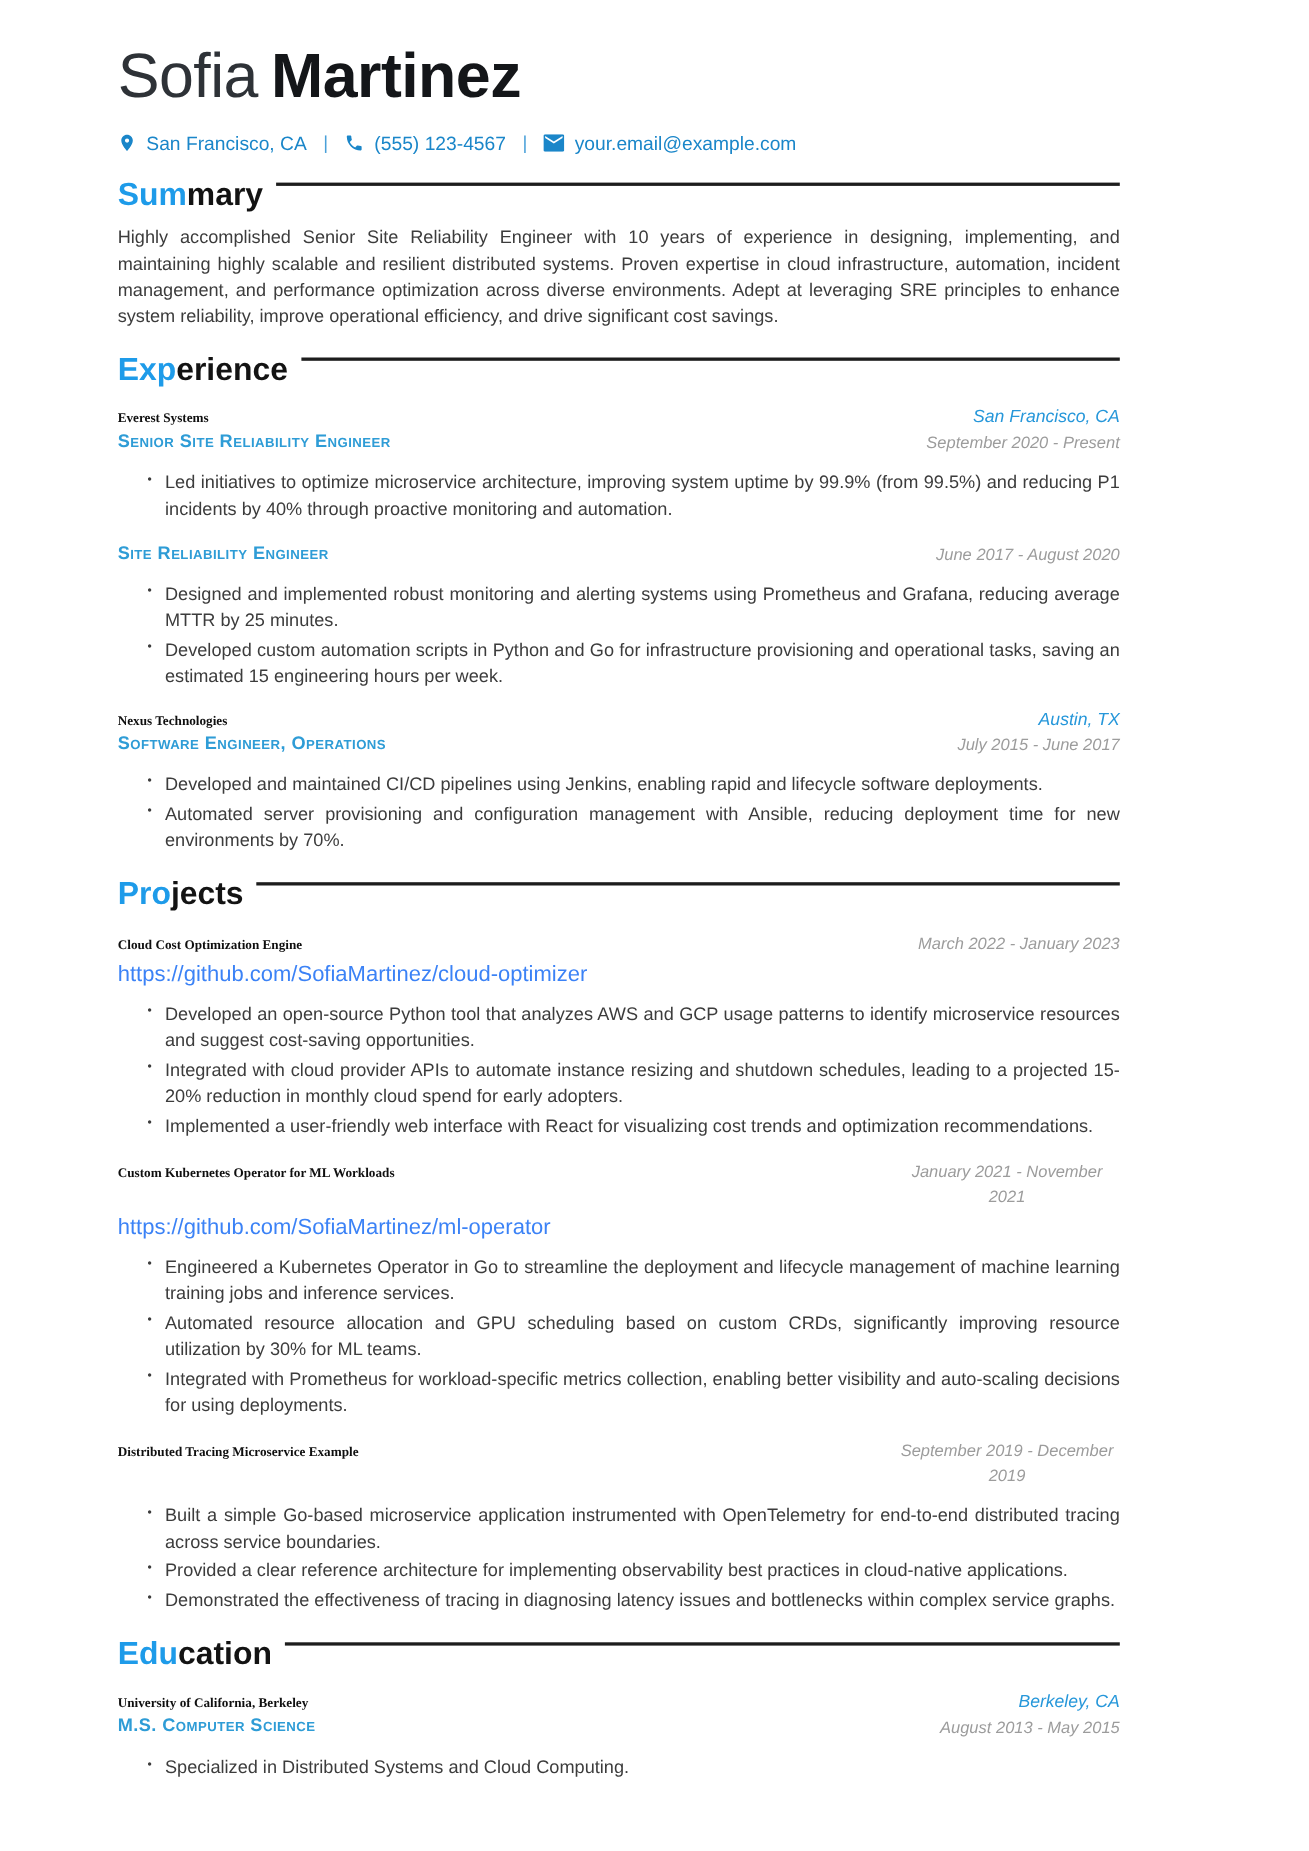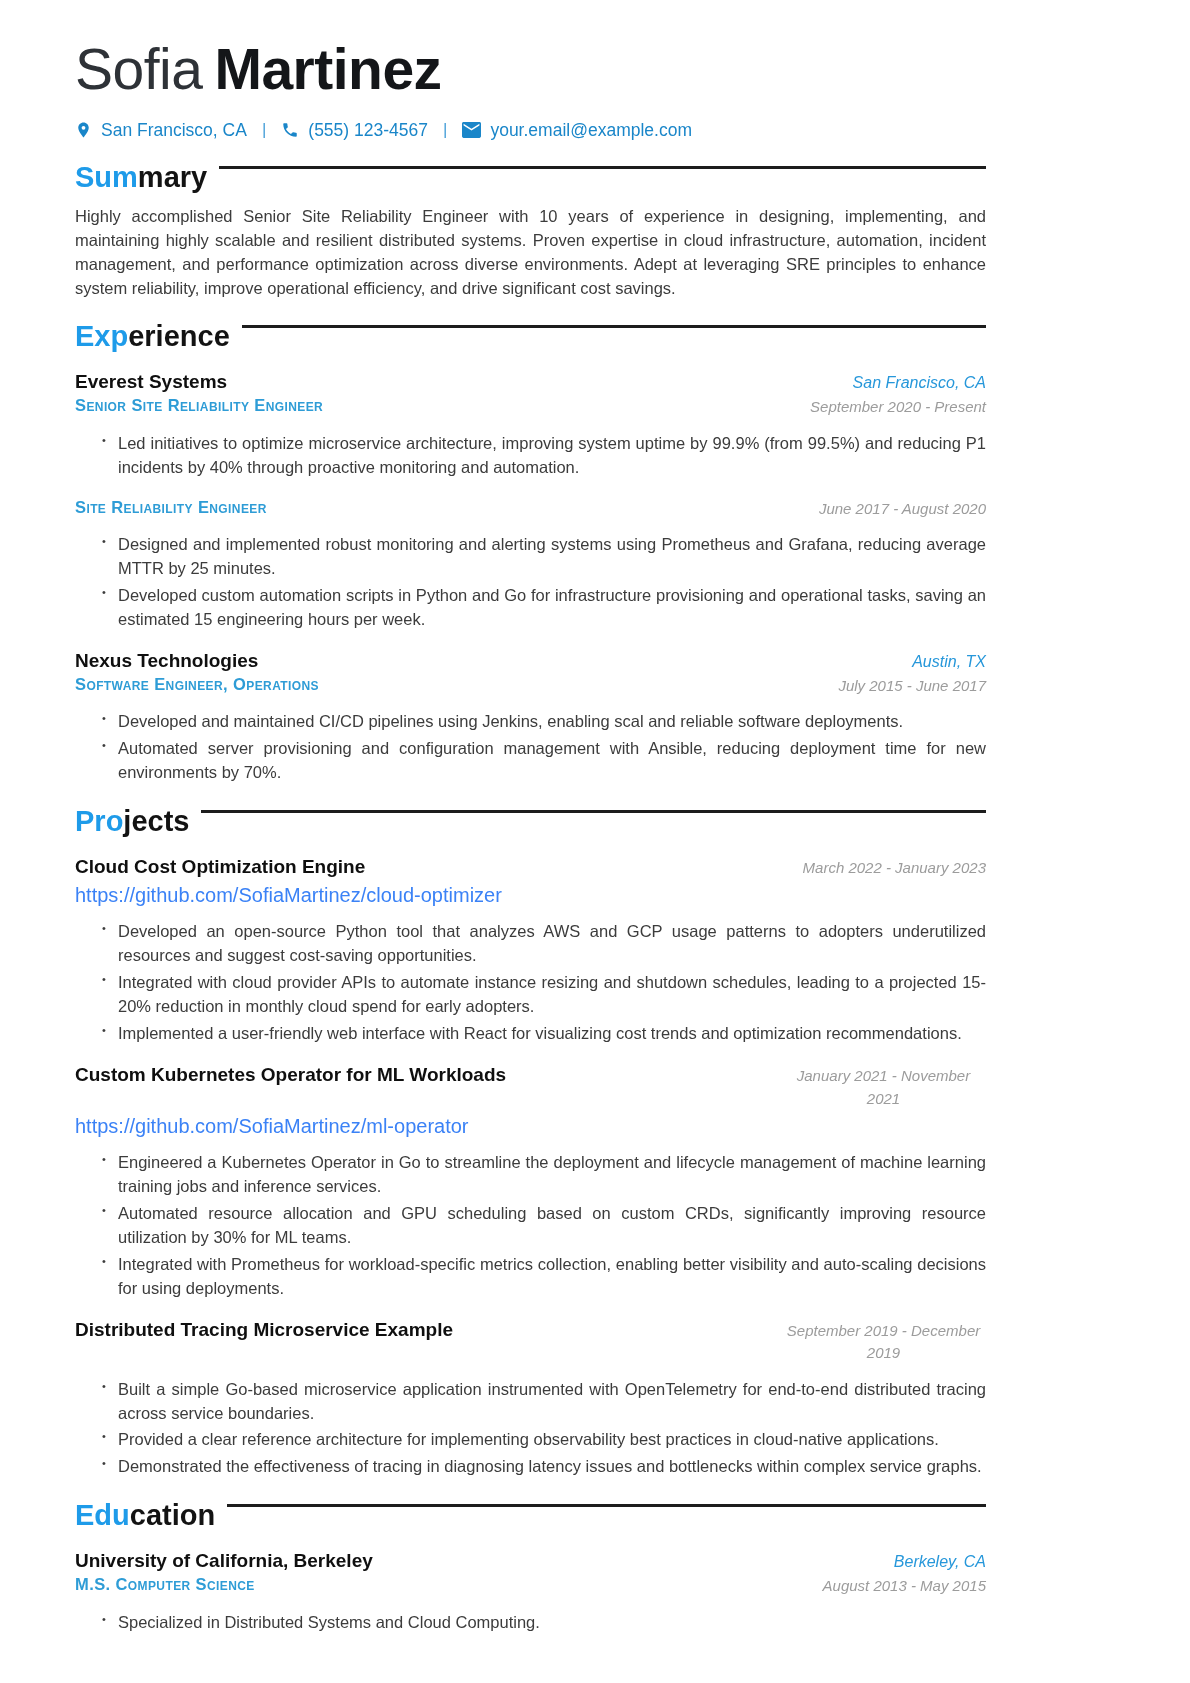--- a/index.html
+++ b/index.html
@@ -1,20 +1,21 @@
 <!DOCTYPE html>
 <html lang="en"><head>
 <meta charset="utf-8">
 <style>
   * { margin:0; padding:0; box-sizing:border-box; }
   html,body { background:#ffffff; }
   body { font-family:"Liberation Sans","DejaVu Sans",sans-serif; }
   .page {
     width:1064px; height:1683px; background:#fff; overflow:hidden;
     padding:40px 78px 12px 75px;
+    margin-left:32px;
   }
 
   
   .name { font-size:57px; line-height:1.05; letter-spacing:-0.5px; margin-bottom:20px; }
   .name .first { font-weight:400; color:#2e3237; }
   .name .last  { font-weight:700; color:#141619; margin-left:12px; }
 
   .contact { display:flex; align-items:center; gap:15px; font-size:17.5px; color:#1a86c9; margin-bottom:16px; }
   .contact .item { display:flex; align-items:center; gap:9px; }
   .contact .sep { color:#4aa0d9; font-weight:300; font-size:17px; }
@@ -23,21 +24,21 @@
   
   .section-heading { display:flex; font-size:29px; font-weight:700; color:#131313; margin-top:20px; margin-bottom:10px; }
   .section-heading .accent { color:#1e9be9; }
   .section-heading .rule { flex:1; height:3px; background:#1d1d1d; margin-left:12px; transform:translateY(5px); }
 
   
   .summary-text { font-size:16.5px; line-height:1.46; color:#3c3c3c; text-align:justify; hyphens:manual; }
 
   .entry { margin-top:18px; }
   .entry-head { display:flex; justify-content:space-between; align-items:baseline; }
-  .org  { font-size:19px; font-weight:700; color:#0f0f0f; }
+  .org  { font-size:12px; font-weight:700; color:#0f0f0f;font-family:Liberation Serif, serif; }
   .loc  { font-size:16px; font-style:italic; color:#2697da; white-space:nowrap; }
   .entry-sub { display:flex; justify-content:space-between; align-items:flex-start; margin-top:3px; }
   .role { font-variant:small-caps; font-size:16.5px; font-weight:600; letter-spacing:0.4px; color:#2e9cd6; }
   .date { font-size:15px; font-style:italic; color:#9c9c9c; text-align:center; max-width:205px; line-height:1.5; }
   .url  { font-size:20px; color:#3b82f6; margin-top:5px; }
 
   ul.bullets { list-style:none; margin-top:13px; padding-left:43px; }
   ul.bullets li {
     position:relative; font-size:16.5px; line-height:1.45; color:#3c3c3c;
     text-align:justify; margin-bottom:3px;
@@ -125,39 +126,39 @@
   <div class="entry">
     <div class="entry-head">
       <span class="org">Nexus Technologies</span>
       <span class="loc">Austin, TX</span>
     </div>
     <div class="entry-sub">
       <span class="role">Software Engineer, Operations</span>
       <span class="date">July 2015 - June 2017</span>
     </div>
     <ul class="bullets">
-        <li lang="en">Developed and maintained CI/CD pipelines using Jenkins, enabling scal and reliable software deployments.</li>
+        <li lang="en">Developed and maintained CI/CD pipelines using Jenkins, enabling rapid and lifecycle software deployments.</li>
         <li lang="en">Automated server provisioning and configuration management with Ansible, reducing deployment time for new environments by 70%.</li>
       </ul>
   </div>
 
   <div class="section-heading">
     <span class="accent">Pro</span>
       <span>jects</span>
     <span class="rule"></span>
   </div>
 
   <div class="entry">
     <div class="entry-head">
       <span class="org">Cloud Cost Optimization Engine</span>
       <span class="date">March 2022 - January 2023</span>
     </div>
     <div class="url">https://github.com/SofiaMartinez/cloud-optimizer</div>
     <ul class="bullets">
-        <li lang="en">Developed an open-source Python tool that analyzes AWS and GCP usage patterns to adopters underutilized resources and suggest cost-saving opportunities.</li>
+        <li lang="en">Developed an open-source Python tool that analyzes AWS and GCP usage patterns to identify microservice resources and suggest cost-saving opportunities.</li>
         <li lang="en">Integrated with cloud provider APIs to automate instance resizing and shutdown schedules, leading to a projected 15-20% reduction in monthly cloud spend for early adopters.</li>
         <li lang="en">Implemented a user-friendly web interface with React for visualizing cost trends and optimization recommendations.</li>
       </ul>
   </div>
 
   <div class="entry">
     <div class="entry-head">
       <span class="org">Custom Kubernetes Operator for ML Workloads</span>
       <span class="date">January 2021 - November 2021</span>
     </div>

